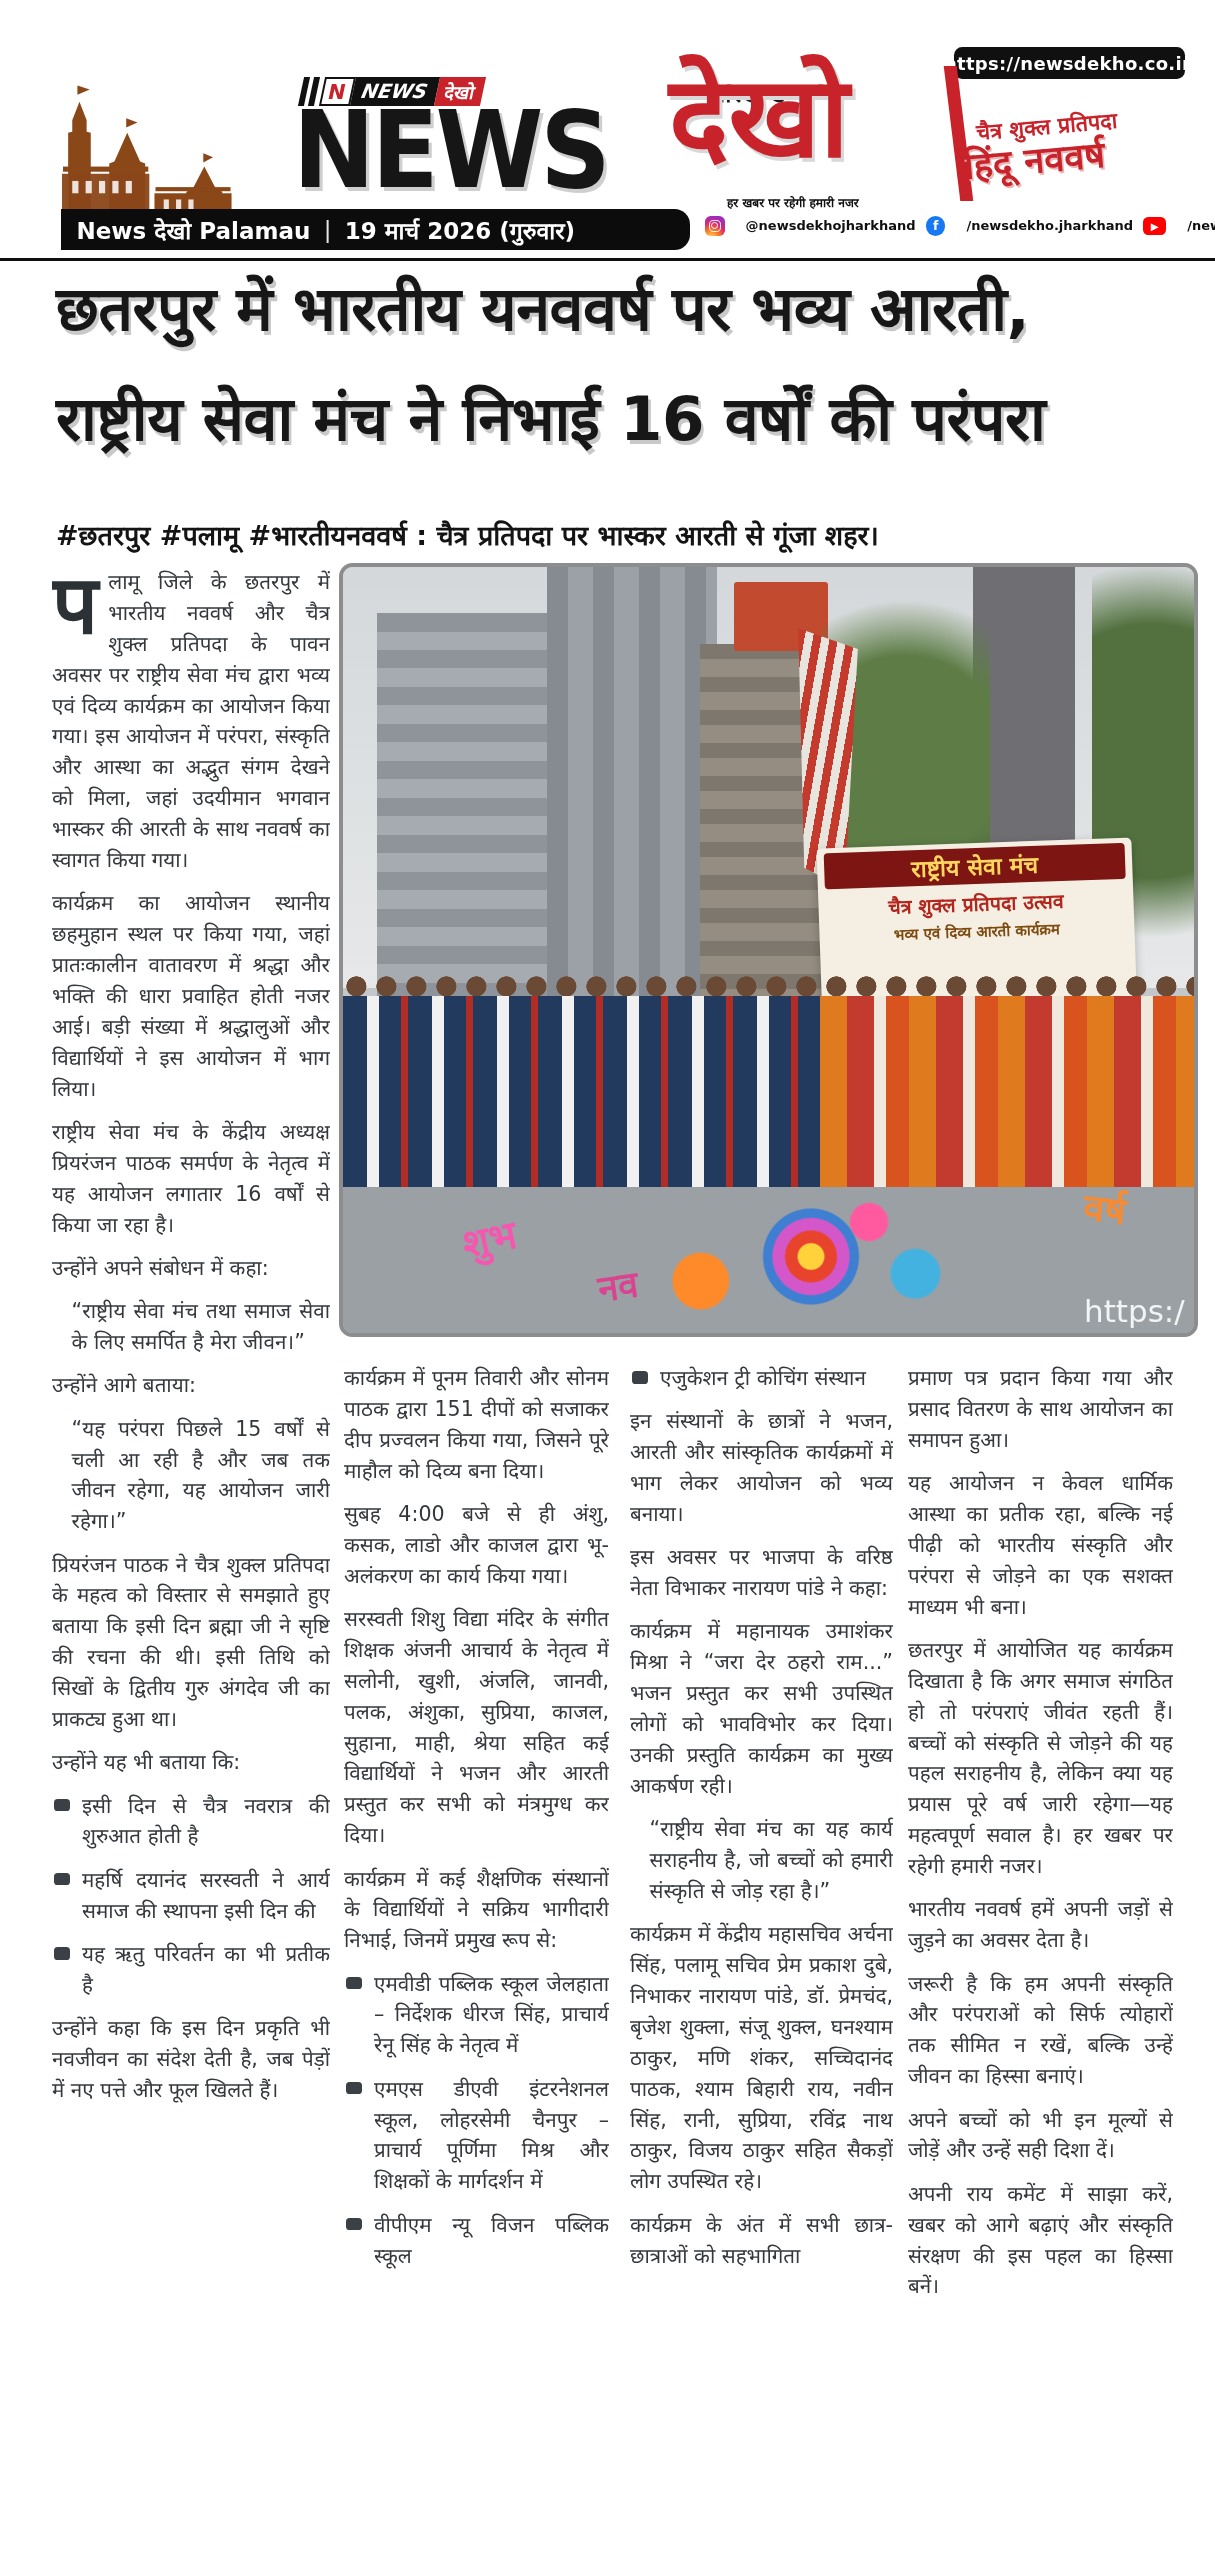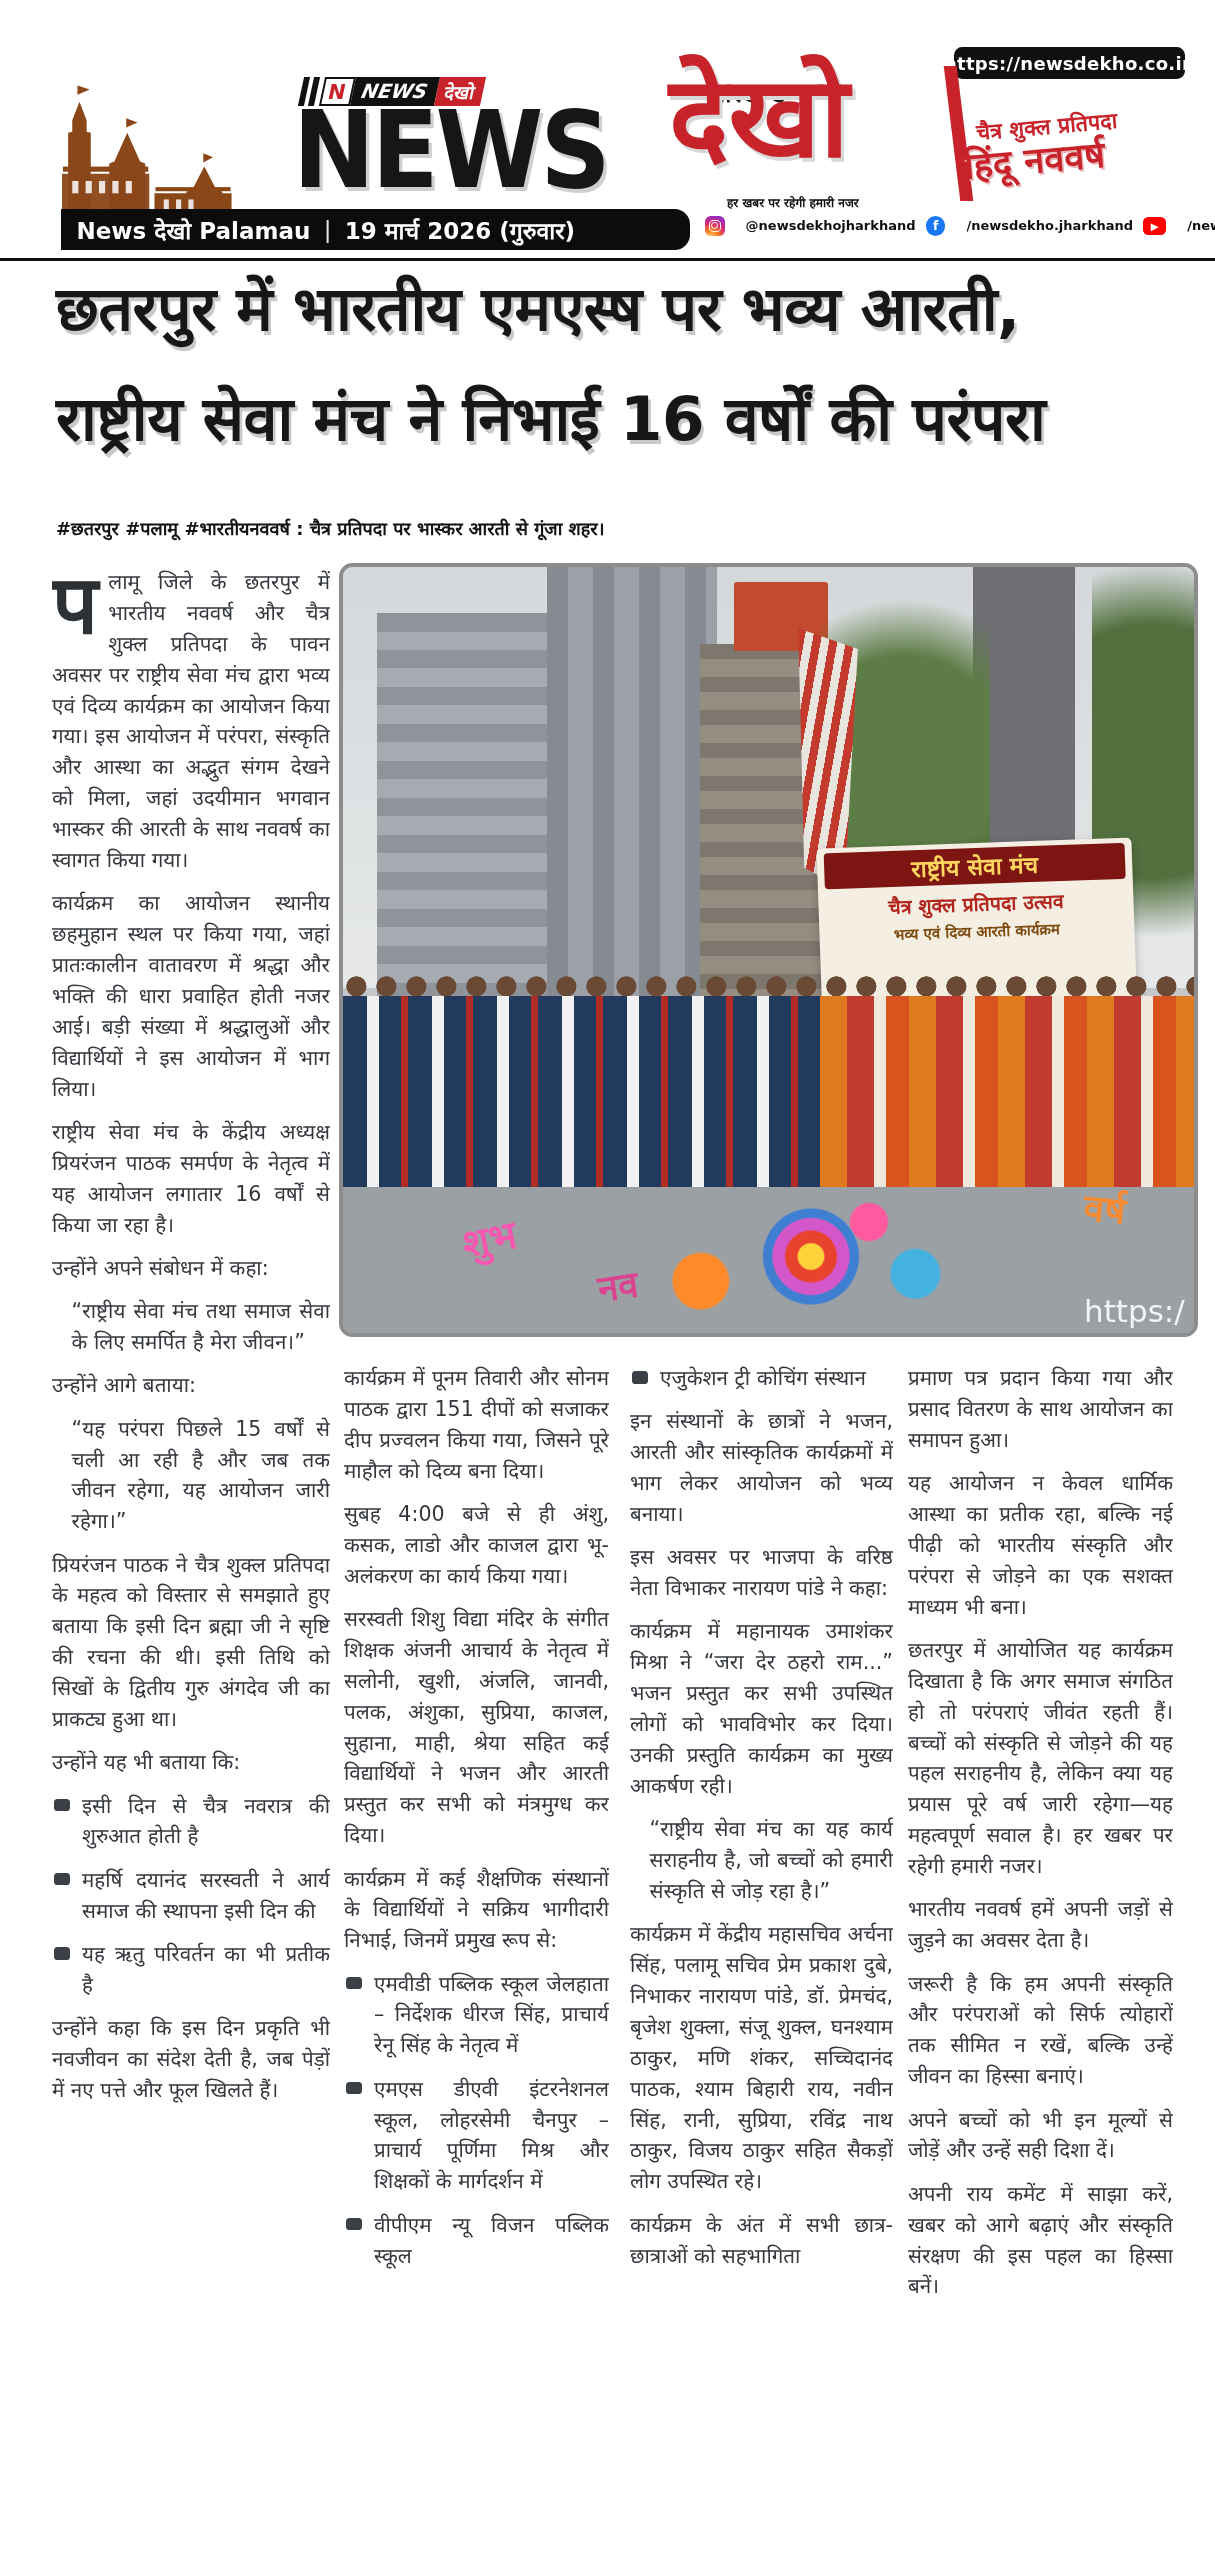--- a/index.html
+++ b/index.html
@@ -44,21 +44,21 @@
   .sicon.ig::before{content:"";position:absolute;inset:3.6px;border:1.5px solid #fff;border-radius:4.6px;}
   .sicon.ig::after{content:"";position:absolute;width:5.2px;height:5.2px;border:1.5px solid #fff;border-radius:50%;}
   .sicon.fb{background:#1877f2;}
   .sicon.yt{border-radius:5.2px;background:#ff0000;width:23px;height:17.5px;font-size:10.3px;}
   .header-rule{position:absolute;left:0;top:258px;width:1216px;height:3.1px;background:#0e0e0e;}
 
   
   .headline{position:absolute;left:56px;top:278px;width:1149px;color:#171717;font-weight:900;}
   .headline .hl{font-size:61px;line-height:1;text-shadow:2.6px 3.6px 0 #c9c9c9;letter-spacing:-0.5px;}
   .headline .hl1{margin-bottom:49px;}
-  .subheadline{position:absolute;left:56px;top:516px;width:1159px;font-size:18px;font-weight:bold;color:#141414;}
+  .subheadline{position:absolute;left:56px;top:516px;width:1159px;font-size:27px;font-weight:bold;color:#141414;}
 
   
   .photo{position:absolute;left:339px;top:563px;width:851px;height:766px;border:4.1px solid #8d8d8d;
          border-radius:13.4px;overflow:hidden;background:#c3c7ca;}
   .ph-sky{position:absolute;inset:0 0 45% 0;background:linear-gradient(#d4d8da,#e6e8e9);}
   .ph-b{position:absolute;background:#9aa0a5;}
   .ph-b1{left:4%;top:6%;width:22%;height:52%;background:
          repeating-linear-gradient(#8e949a 0 18.5px,#a5abb0 18.5px 37px);}
   .ph-b2{left:24%;top:0;width:20%;height:60%;background:
          repeating-linear-gradient(90deg,#858b90 0 20.6px,#9ba1a6 20.6px 46px);}
@@ -182,21 +182,21 @@
     <span class="soc">
       <span class="sicon yt">▶</span>
       <span class="handle">/newsdekho.jharkhand</span>
     </span>
 
   </div>
 
   <div class="header-rule"></div>
 
   <div class="headline">
-    <div class="hl hl1">छतरपुर में भारतीय एमएस्ष पर भव्य आरती,</div>
+    <div class="hl hl1">छतरपुर में भारतीय यनववर्ष पर भव्य आरती,</div>
     <div class="hl">राष्ट्रीय सेवा मंच ने निभाई 16 वर्षों की परंपरा</div>
   </div>
   <div class="subheadline">#छतरपुर #पलामू #भारतीयनववर्ष : चैत्र प्रतिपदा पर भास्कर आरती से गूंजा शहर।</div>
 
   <div class="photo">
     <div class="ph-sky"></div>
     <div class="ph-b ph-b1"></div>
     <div class="ph-b ph-b2"></div>
     <div class="ph-b ph-b3"></div>
     <div class="ph-b ph-b4"></div>

